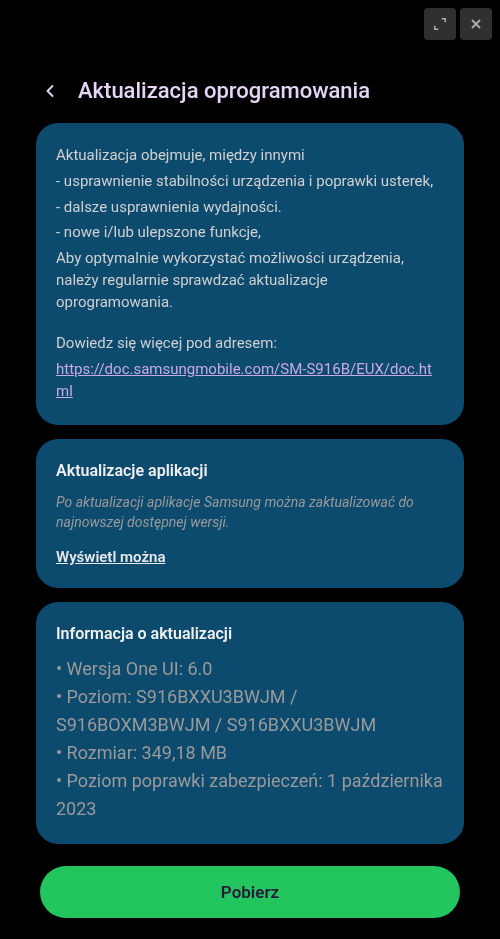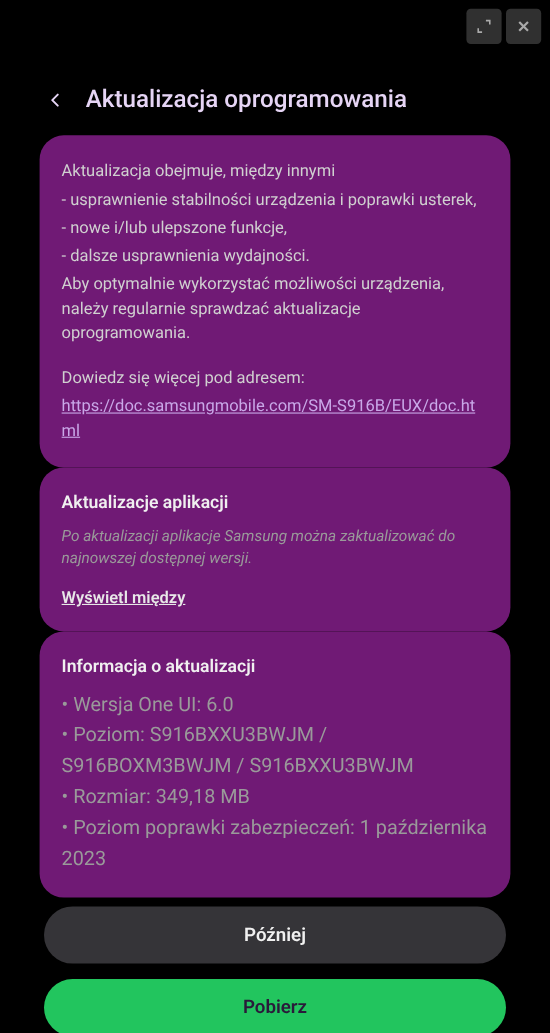--- a/index.html
+++ b/index.html
@@ -57,23 +57,24 @@
       color: #e6d5f5;
       display: flex;
       align-items: center;
     }
     .title {
       font-size: 22px;
       font-weight: 500;
       color: #e6d5f5;
     }
     .card {
-      background: #701a75;
+      background: #0c4a6e;
       border-radius: 22px;
       padding: 22px 20px;
+      margin-bottom: 14px;
     }
     .body-text {
       font-size: 15px;
       line-height: 1.45;
       color: #d0d0d0;
     }
     .body-text p {
       margin-bottom: 4px;
     }
     .body-text .spacer {
@@ -163,43 +164,42 @@
         <polyline points="15 18 9 12 15 6"></polyline>
       </svg>
     </span>
     <div class="title">Aktualizacja oprogramowania</div>
   </div>
 
   <div class="card">
     <div class="body-text">
       <p>Aktualizacja obejmuje, między innymi</p>
       <p> - usprawnienie stabilności urządzenia i poprawki usterek,</p>
+      <p> - dalsze usprawnienia wydajności.</p>
       <p> - nowe i/lub ulepszone funkcje,</p>
-      <p> - dalsze usprawnienia wydajności.</p>
       <p>Aby optymalnie wykorzystać możliwości urządzenia, należy regularnie sprawdzać aktualizacje oprogramowania.</p>
       <div class="spacer"></div>
       <p>Dowiedz się więcej pod adresem:</p>
       <a class="link">https://doc.samsungmobile.com/SM-S916B/EUX/doc.html</a>
     </div>
   </div>
 
   <div class="card">
     <div class="card-title">Aktualizacje aplikacji</div>
     <div class="card-sub">Po aktualizacji aplikacje Samsung można zaktualizować do najnowszej dostępnej wersji.</div>
-    <div class="show-more">Wyświetl między</div>
+    <div class="show-more">Wyświetl można</div>
   </div>
 
   <div class="card">
     <div class="card-title">Informacja o aktualizacji</div>
     <div class="info-list">
       <div>Wersja One UI: 6.0</div>
       <div>Poziom: S916BXXU3BWJM / S916BOXM3BWJM / S916BXXU3BWJM</div>
       <div>Rozmiar: 349,18 MB</div>
       <div>Poziom poprawki zabezpieczeń: 1 października 2023</div>
     </div>
   </div>
 
   <div class="buttons">
-    <div class="btn btn-secondary">Później</div>
     <div class="btn btn-primary">Pobierz</div>
   </div>
 
 </div>
 
 </body></html>

